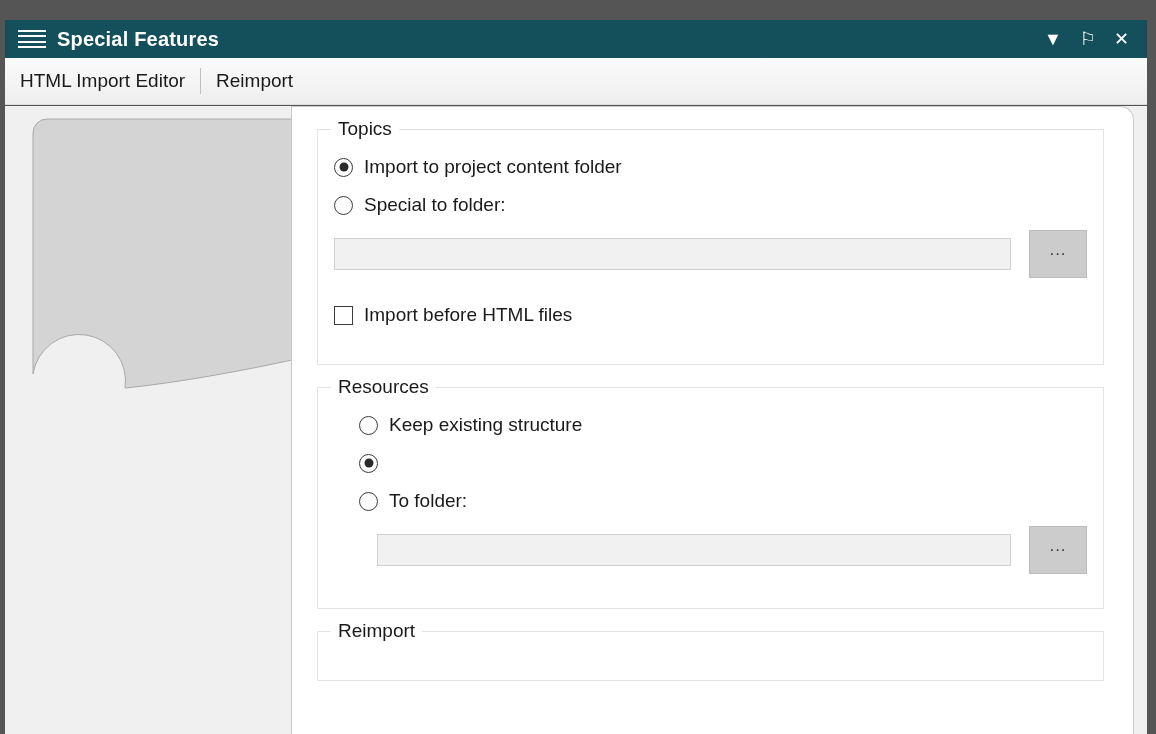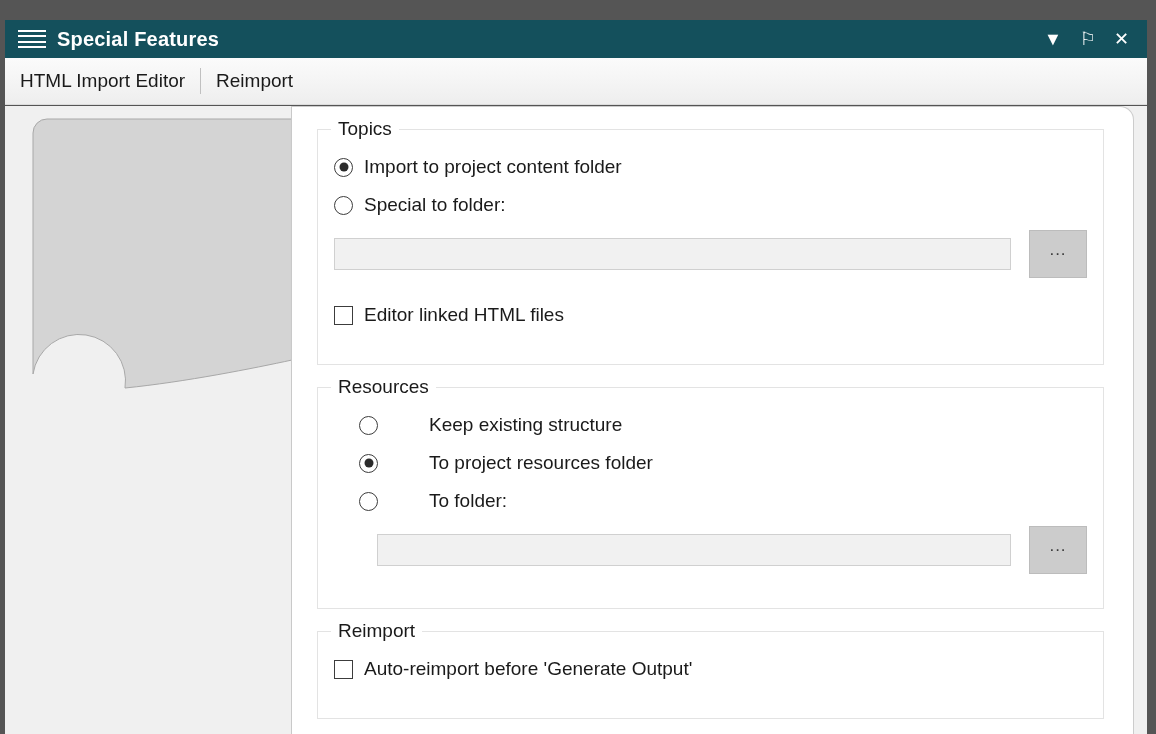--- a/index.html
+++ b/index.html
@@ -234,21 +234,21 @@
   .checkbox.checked::after {
     content: "";
     position: absolute;
     left: 5px; top: 1px;
     width: 6px; height: 12px;
     border: solid #2b2b2b;
     border-width: 0 2px 2px 0;
     transform: rotate(42deg);
   }
 
-  .indent-1 { margin-left: 25px; gap: 40px; }
+  .indent-1 { margin-left: 25px; }
 
   
   .field-row {
     display: flex;
     align-items: center;
     margin-top: 8px;
     margin-bottom: 6px;
   }
   .text-field {
     height: 32px;
@@ -335,54 +335,49 @@
 
           <div class="field-row">
             <input class="text-field" type="text" value="" style="">
             <div class="browse-btn">...</div>
           </div>
 
           <div class="spacer-sm"></div>
 
           <div class="ctl-row">
             <span class="checkbox"></span>
-            <span class="ctl-label">Editor linked HTML files</span>
+            <span class="ctl-label">Import before HTML files</span>
           </div>
         </div>
 
         <div class="group-box">
           <div class="group-title">Resources</div>
 
 
           <div class="ctl-row indent-1">
             <span class="radio"></span>
             <span class="ctl-label">Keep existing structure</span>
           </div>
 
           <div class="ctl-row indent-1">
             <span class="radio checked"></span>
-            <span class="ctl-label">To project resources folder</span>
           </div>
 
           <div class="ctl-row indent-1">
             <span class="radio"></span>
             <span class="ctl-label">To folder:</span>
           </div>
 
           <div class="field-row" style="margin-left:43px;">
             <input class="text-field" type="text" value="" style="">
             <div class="browse-btn">...</div>
           </div>
         </div>
 
         <div class="group-box">
           <div class="group-title">Reimport</div>
 
-          <div class="ctl-row">
-            <span class="checkbox"></span>
-            <span class="ctl-label">Auto-reimport before 'Generate Output'</span>
-          </div>
         </div>
 
       </div>
     </div>
   </div>
 </div>
 
 </body></html>

